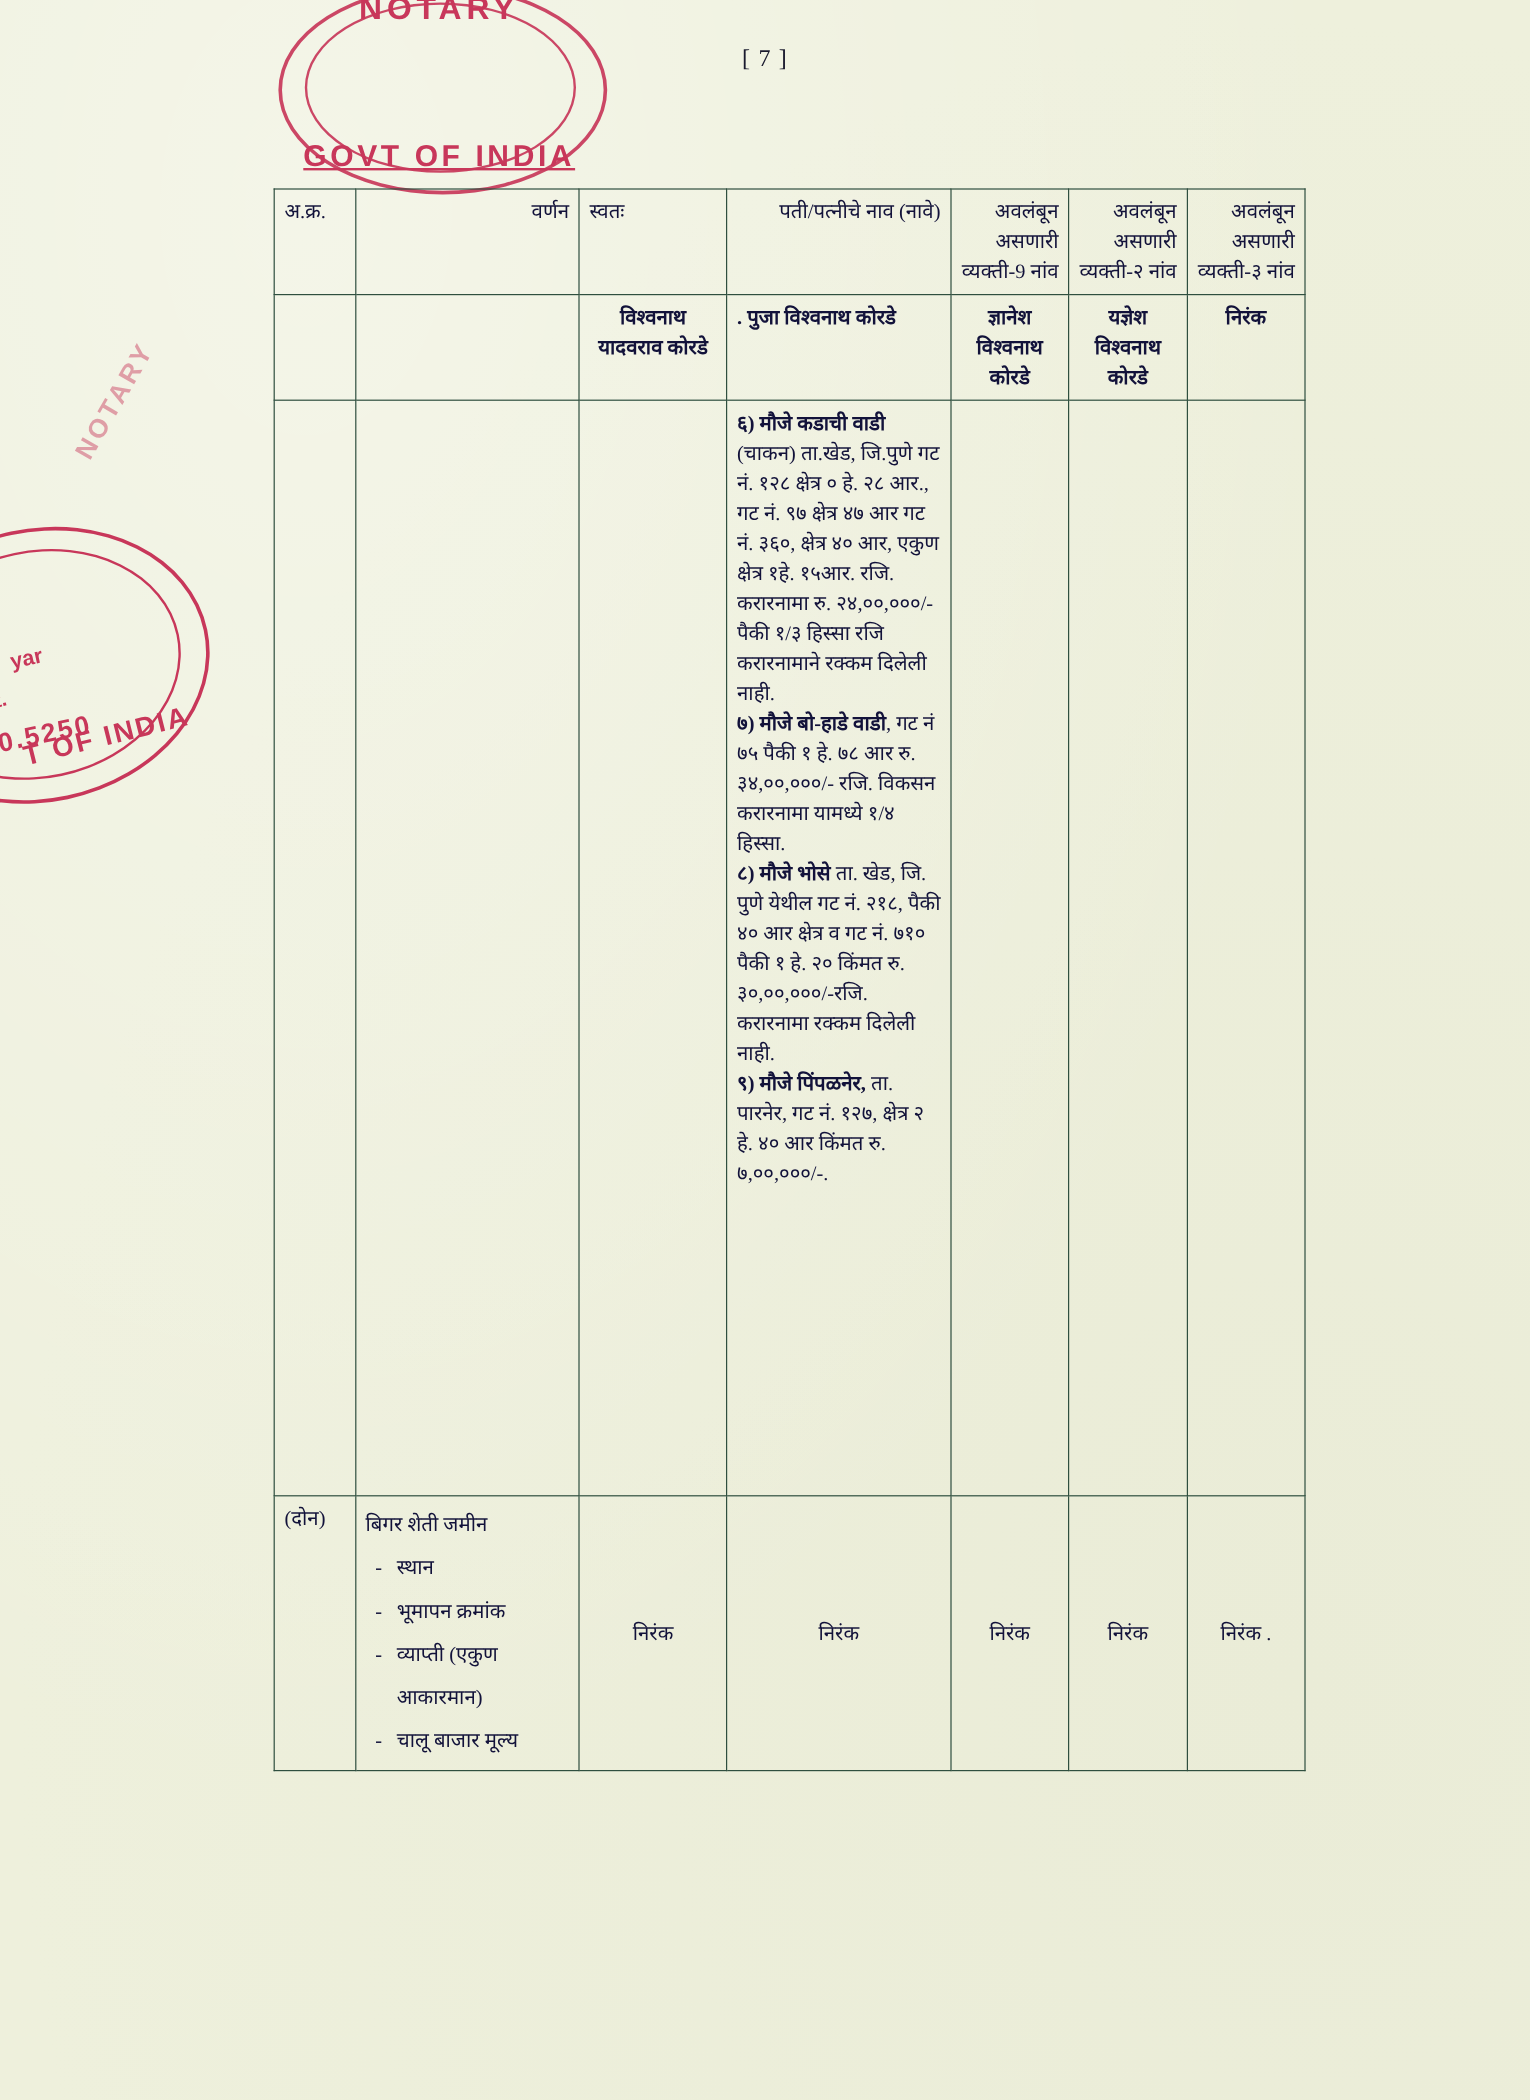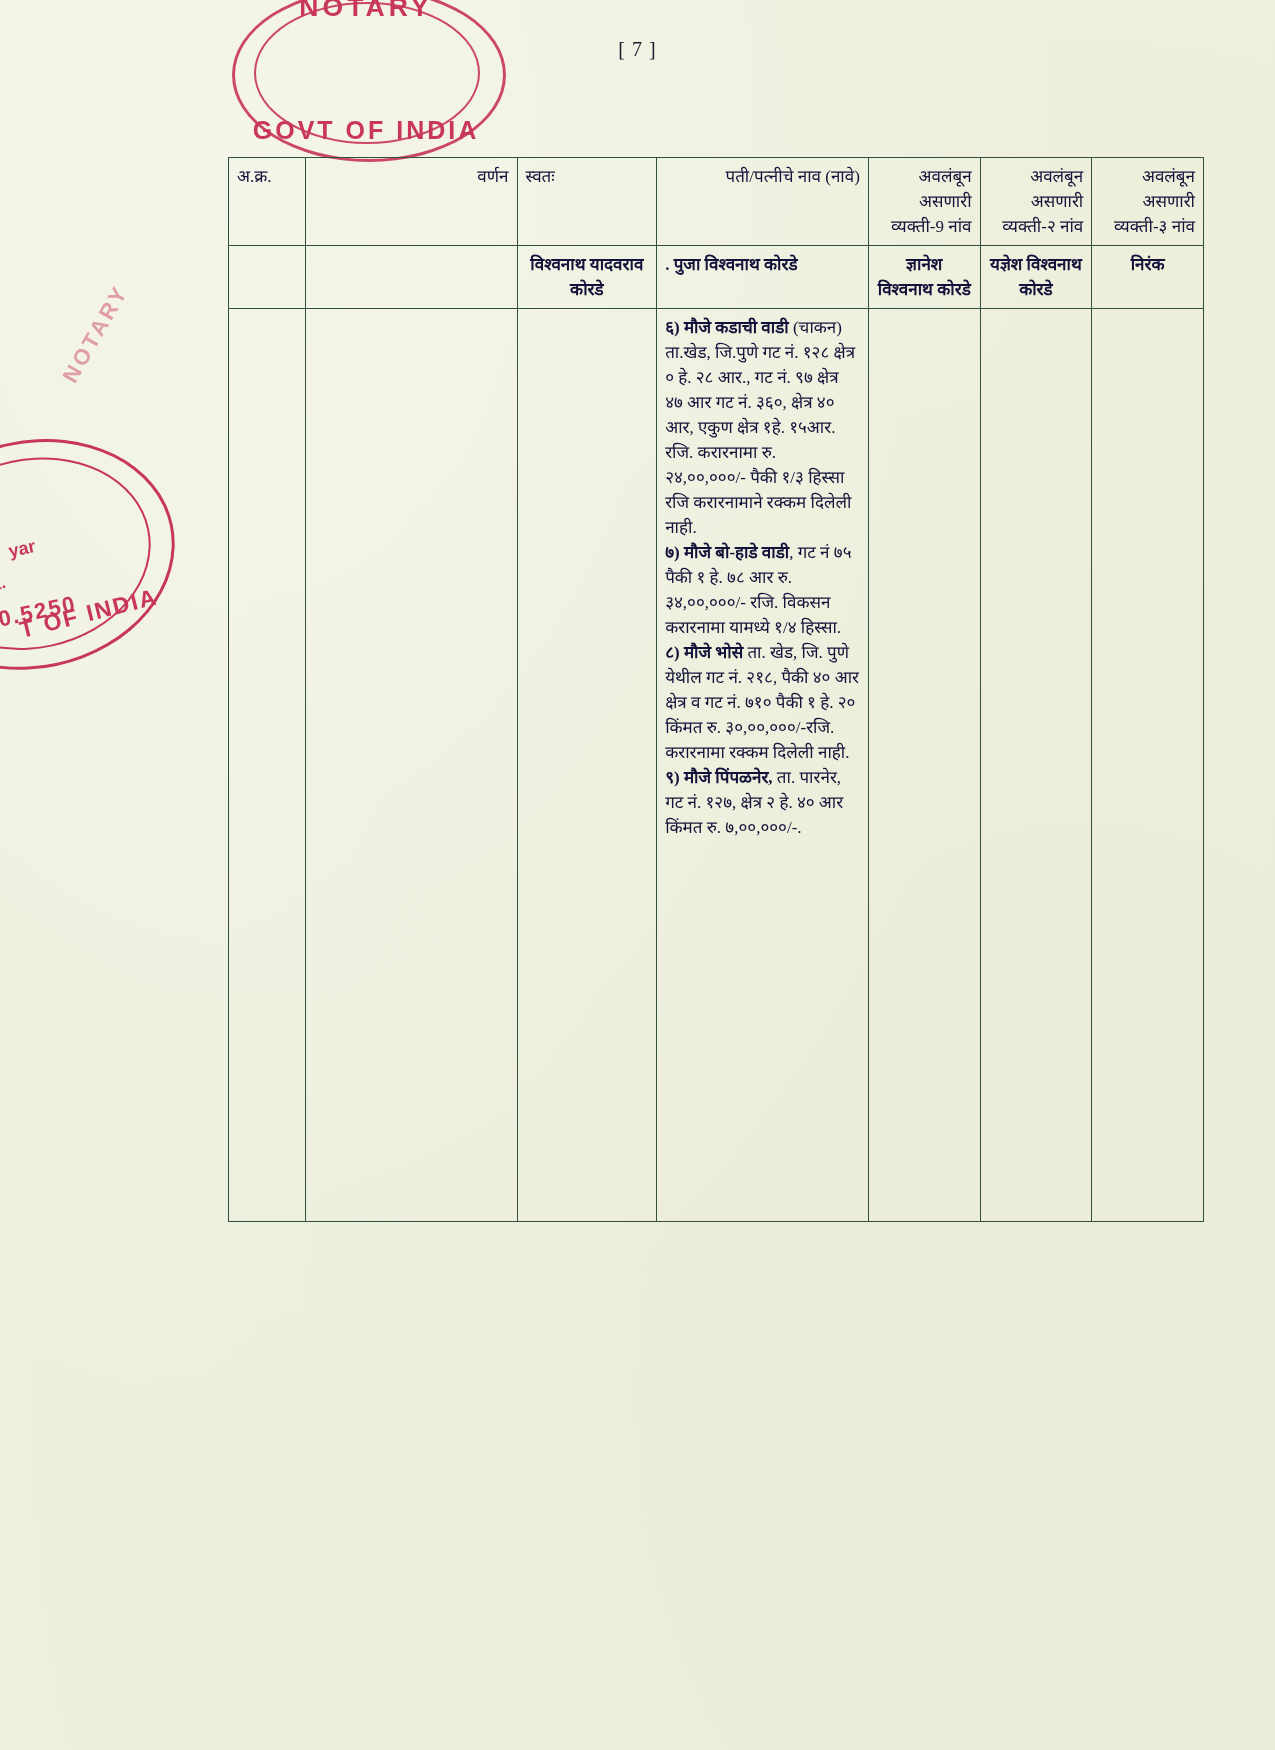--- a/index.html
+++ b/index.html
@@ -47,20 +47,21 @@
   .stamp-main .arc-top{
     position:absolute;left:0;top:4px;width:268px;text-align:center;
     font-family:"Liberation Sans", sans-serif;font-weight:bold;font-size:26px;
     letter-spacing:4px;
     transform:scaleX(1.02);
   }
   .stamp-main .arc-bot{
     position:absolute;left:0;top:128px;width:268px;text-align:center;
     font-family:"Liberation Sans", sans-serif;font-weight:bold;font-size:25px;
     letter-spacing:3px;
+    text-decoration:underline;
   }
   .stamp-main .lines{
     position:absolute;left:34px;top:28px;width:200px;text-align:center;
     font-family:"Liberation Sans", sans-serif;font-size:15px;line-height:17px;
     font-weight:600;
   }
   .stamp-main .lines .big{font-size:17px;}
 
   .stamp-left{
     left:-110px;top:440px;width:290px;height:230px;
@@ -93,21 +94,21 @@
     opacity:.45;letter-spacing:3px;
   }
 
   
   .table-wrap{
     position:absolute;
     left:228px;top:157px;width:860px;
   }
   table.doc{
     border-collapse:collapse;
-    width:976px;
+    width:860px;
     table-layout:fixed;
   }
   table.doc td{
     border:1px solid #2f4f3f;
     vertical-align:top;
     padding:6px 8px;
     color:#12123a;
     font-size:17px;
     line-height:25px;
   }
@@ -210,15 +211,32 @@
         </p>
         <p>
           <b>९) मौजे पिंपळनेर,</b><span> ता. पारनेर, गट नं. १२७, क्षेत्र २ हे. ४० आर किंमत रु. ७,००,०००/-.</span>
         </p>
       </td>
       <td></td>
       <td></td>
       <td></td>
     </tr>
 
+    <tr class="rowtwo">
+      <td>(दोन)</td>
+      <td class="c-desc">
+        <div>बिगर शेती जमीन</div>
+        <ul class="dash">
+          <li>स्थान</li>
+          <li>भूमापन क्रमांक</li>
+          <li>व्याप्ती (एकुण आकारमान)</li>
+          <li>चालू बाजार मूल्य</li>
+        </ul>
+      </td>
+      <td class="center">निरंक</td>
+      <td class="center">निरंक</td>
+      <td class="center">निरंक</td>
+      <td class="center">निरंक</td>
+      <td class="center">निरंक .</td>
+    </tr>
   </tbody>
     </table>
 </div>
 
 </body></html>

